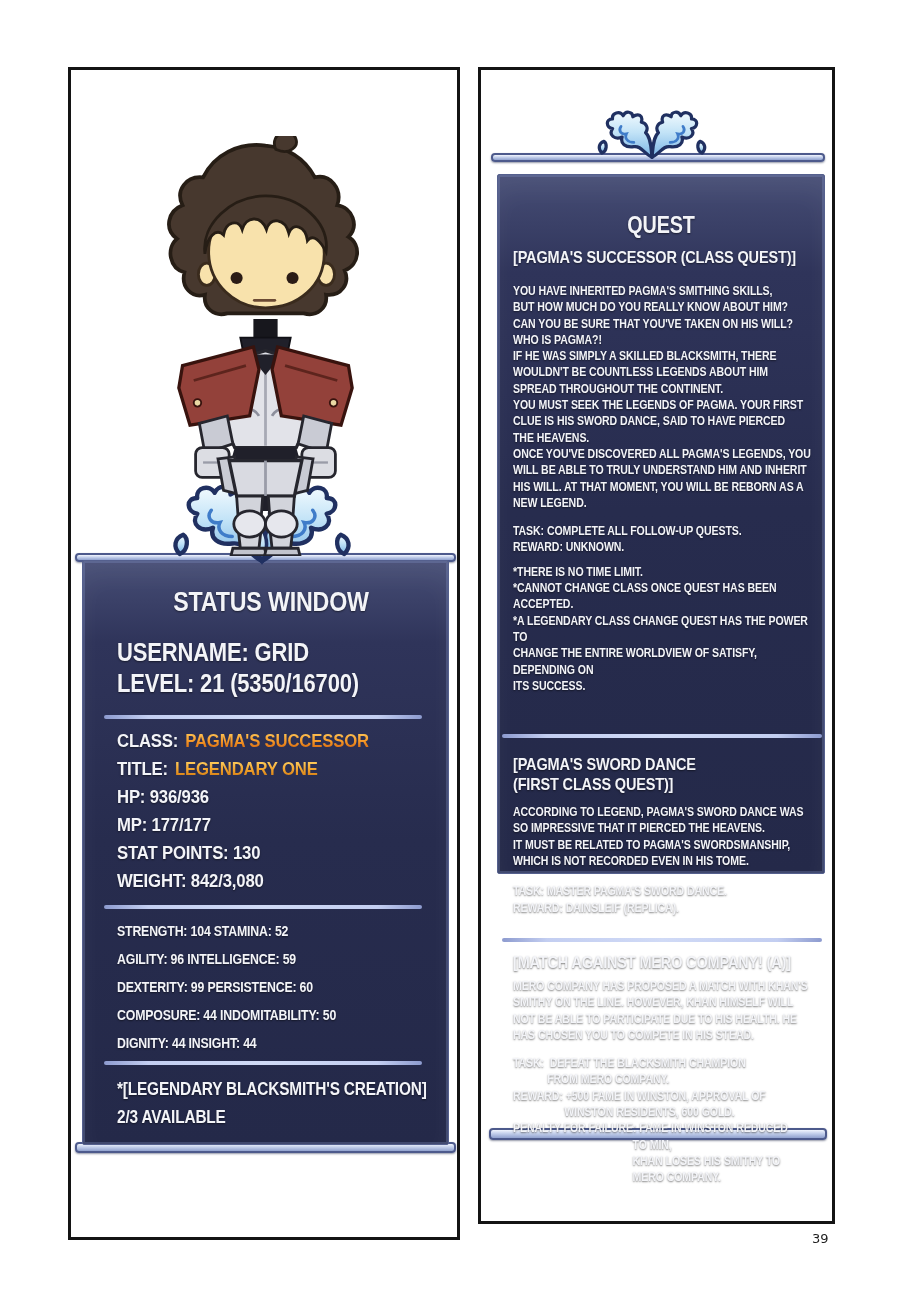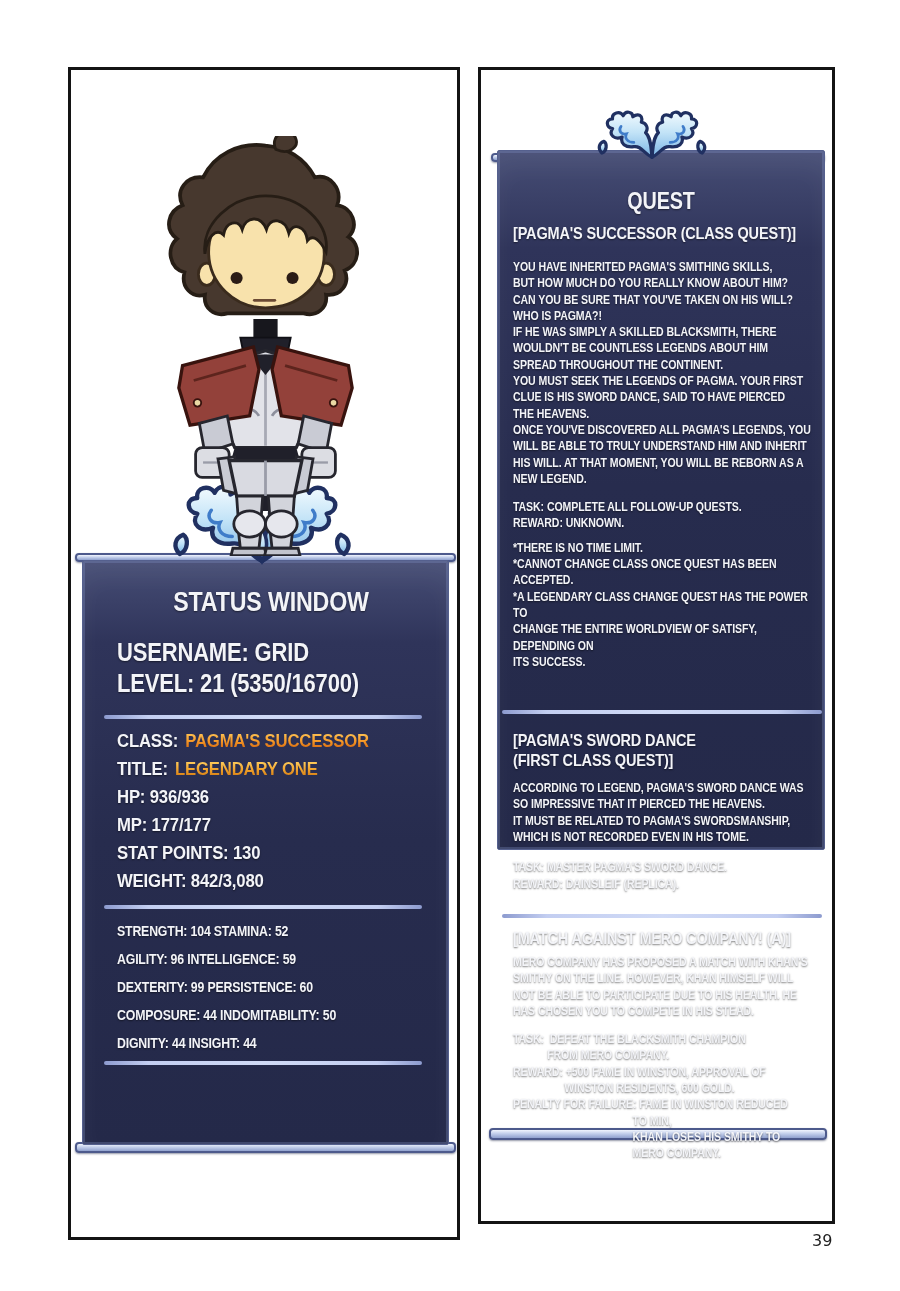--- a/index.html
+++ b/index.html
@@ -33,37 +33,37 @@
   .sw-stats{margin-top:8px;font-size:14px;line-height:28px;}
   .sw-div3{margin-top:4px;}
   .sw-foot{margin-top:10px;font-size:17.5px;line-height:28px;}
   .lbl{margin-right:8px;}
   .grad-orange{background:linear-gradient(180deg,#ffcb5e 8%,#f79a28 52%,#d2640f 92%);
     -webkit-background-clip:text;background-clip:text;color:transparent;text-shadow:none;}
   .grad-gold{background:linear-gradient(180deg,#ffd569 8%,#f2a42c 55%,#d07812 92%);
     -webkit-background-clip:text;background-clip:text;color:transparent;text-shadow:none;}
 
   
-  #quest-body{left:16px;top:80px;width:328px;height:700px;padding:36px 10px 11px 15px;}
+  #quest-body{left:16px;top:104px;width:328px;height:700px;padding:36px 10px 11px 15px;}
   .q-title{font-size:23px;line-height:28px;text-align:center;margin:0 -10px 0 -15px;}
   .q-header{font-size:16.5px;line-height:20px;margin-top:8px;}
   .q-text{font-size:12px;line-height:16.3px;margin-top:12px;letter-spacing:-0.1px;}
   .q-desc1{margin-top:16px;}
   .q-notes{margin-top:8px;}
   .q-div{margin-left:-11px;width:320px;}
   .q-div1{margin-top:40px;}
   .q-h2{margin-top:16px;}
   .q-desc2{margin-top:10px;}
   .q-task2{margin-top:14px;}
   .q-div2{margin-top:22px;}
   .q-h3{margin-top:10px;}
   .q-desc3{margin-top:6px;}
   .q-task3{margin-top:12px;}
 
-  .page-num{position:absolute;left:812px;top:1231px;font-size:16px;color:#1e1e1e;
+  .page-num{position:absolute;left:812px;top:1231px;font-size:13px;color:#1e1e1e;
     font-family:"DejaVu Sans",sans-serif;}
   svg{display:block;}
 </style>
 </head>
 <body>
 
 <div class="page">
 
   <div class="frame" id="left-frame">
 
@@ -94,20 +94,24 @@
       <div class="sw-stats">
         <div class="t cx">STRENGTH: 104 STAMINA: 52</div>
         <div class="t cx">AGILITY: 96 INTELLIGENCE: 59</div>
         <div class="t cx">DEXTERITY: 99 PERSISTENCE: 60</div>
         <div class="t cx">COMPOSURE: 44 INDOMITABILITY: 50</div>
         <div class="t cx">DIGNITY: 44 INSIGHT: 44</div>
       </div>
 
       <div class="divider sw-div sw-div3"></div>
 
+      <div class="sw-foot">
+        <div class="t cx">*[LEGENDARY BLACKSMITH'S CREATION]</div>
+        <div class="t cx">2/3 AVAILABLE</div>
+      </div>
     </div>
 
     <svg style="position:absolute;left:86px;top:412px;" width="210" height="88" viewBox="0 0 240 96">
       <defs>
         <linearGradient id="iceA" x1="0" y1="0" x2="0" y2="1">
           <stop offset="0" stop-color="#f2fafe"></stop>
             <stop offset="0.45" stop-color="#c2e3f7"></stop>
             <stop offset="1" stop-color="#79b4e4"></stop>
         </linearGradient>
       </defs>

